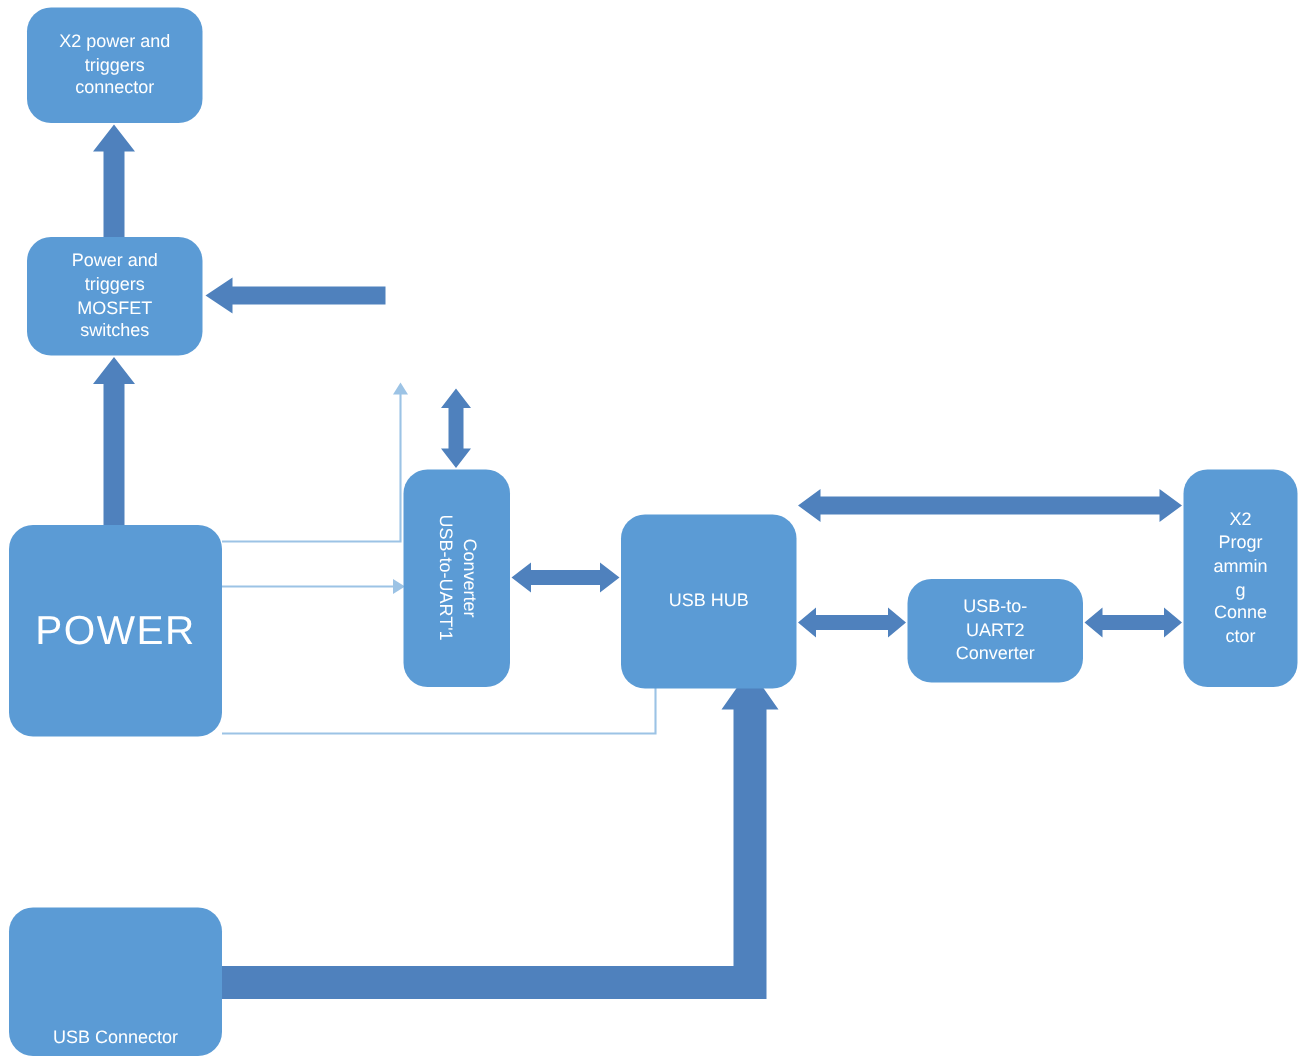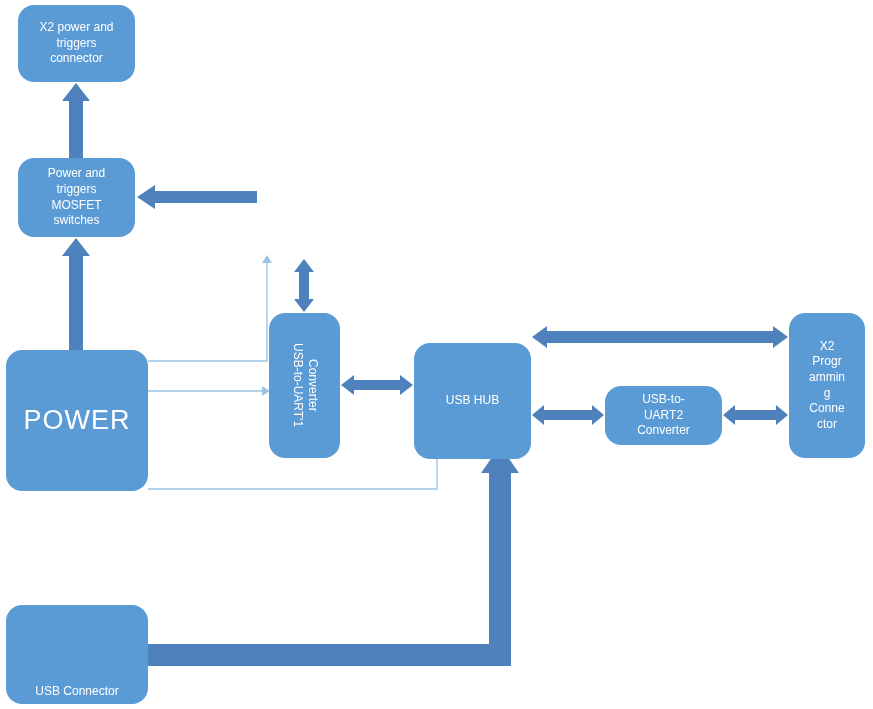--- a/index.html
+++ b/index.html
@@ -82,21 +82,21 @@
   </div>
 
   <div class="node node--power" style="left:6px;top:350px;width:142px;height:141px;">
     <span>POWER</span>
   </div>
 
   <div class="node" style="left:414px;top:325px;width:117px;height:116px;margin-top:18px;">
     <span>USB HUB</span>
   </div>
 
-  <div class="node" style="left:605px;top:386px;width:117px;height:59px;">
+  <div class="node" style="left:605px;top:386px;width:117px;height:69px;">
     <span>USB-to-UART2 Converter</span>
   </div>
 
   <div class="node break" style="left:789px;top:313px;width:76px;height:145px;">
     <span>X2 Programming Connector</span>
   </div>
 
   <div class="node" style="left:6px;top:605px;width:142px;height:99px;align-items:flex-end;">
     <span>USB Connector</span>
   </div>

